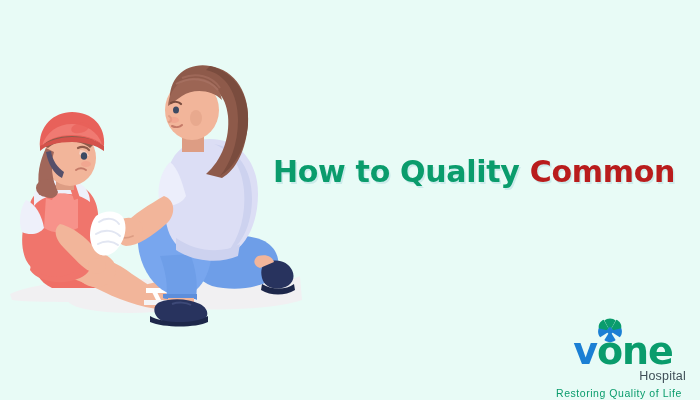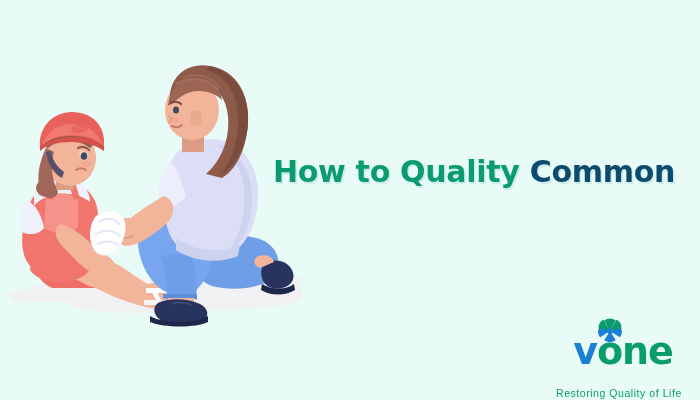--- a/index.html
+++ b/index.html
@@ -45,21 +45,21 @@
   .headline-line {
     font-family: "DejaVu Sans", sans-serif;
     font-weight: bold;
     font-size: 30px;
     line-height: 44px;
     letter-spacing: -0.3px;
     white-space: nowrap;
     text-shadow: 1.5px 1.5px 0 rgba(140,200,210,0.30);
   }
   .seg-green { color: #0a9c6c; }
-  .seg-blue  { color: #0c4a6e; }
+  .seg-blue  { color: #b91c1c; }
   
   #logo {
     position: absolute;
     left: 556px;
     top: 317px;
     width: 134px;
     height: 90px;
   }
   #logo-lockup {
     position: relative;
@@ -308,16 +308,17 @@
 
           <path d="M20 14 L26 20 L20 26 L14 20 Z" fill="#1b7fd4"></path>
         </svg>
       </div>
 
       <div id="logo-wordmark">
         <span class="logo-v">v</span><span class="logo-one">one</span>
       </div>
     </div>
 
+    <div id="logo-sub">Hospital</div>
     <div id="logo-tagline">Restoring Quality of Life</div>
   </div>
 
 </div>
 
 </body></html>

